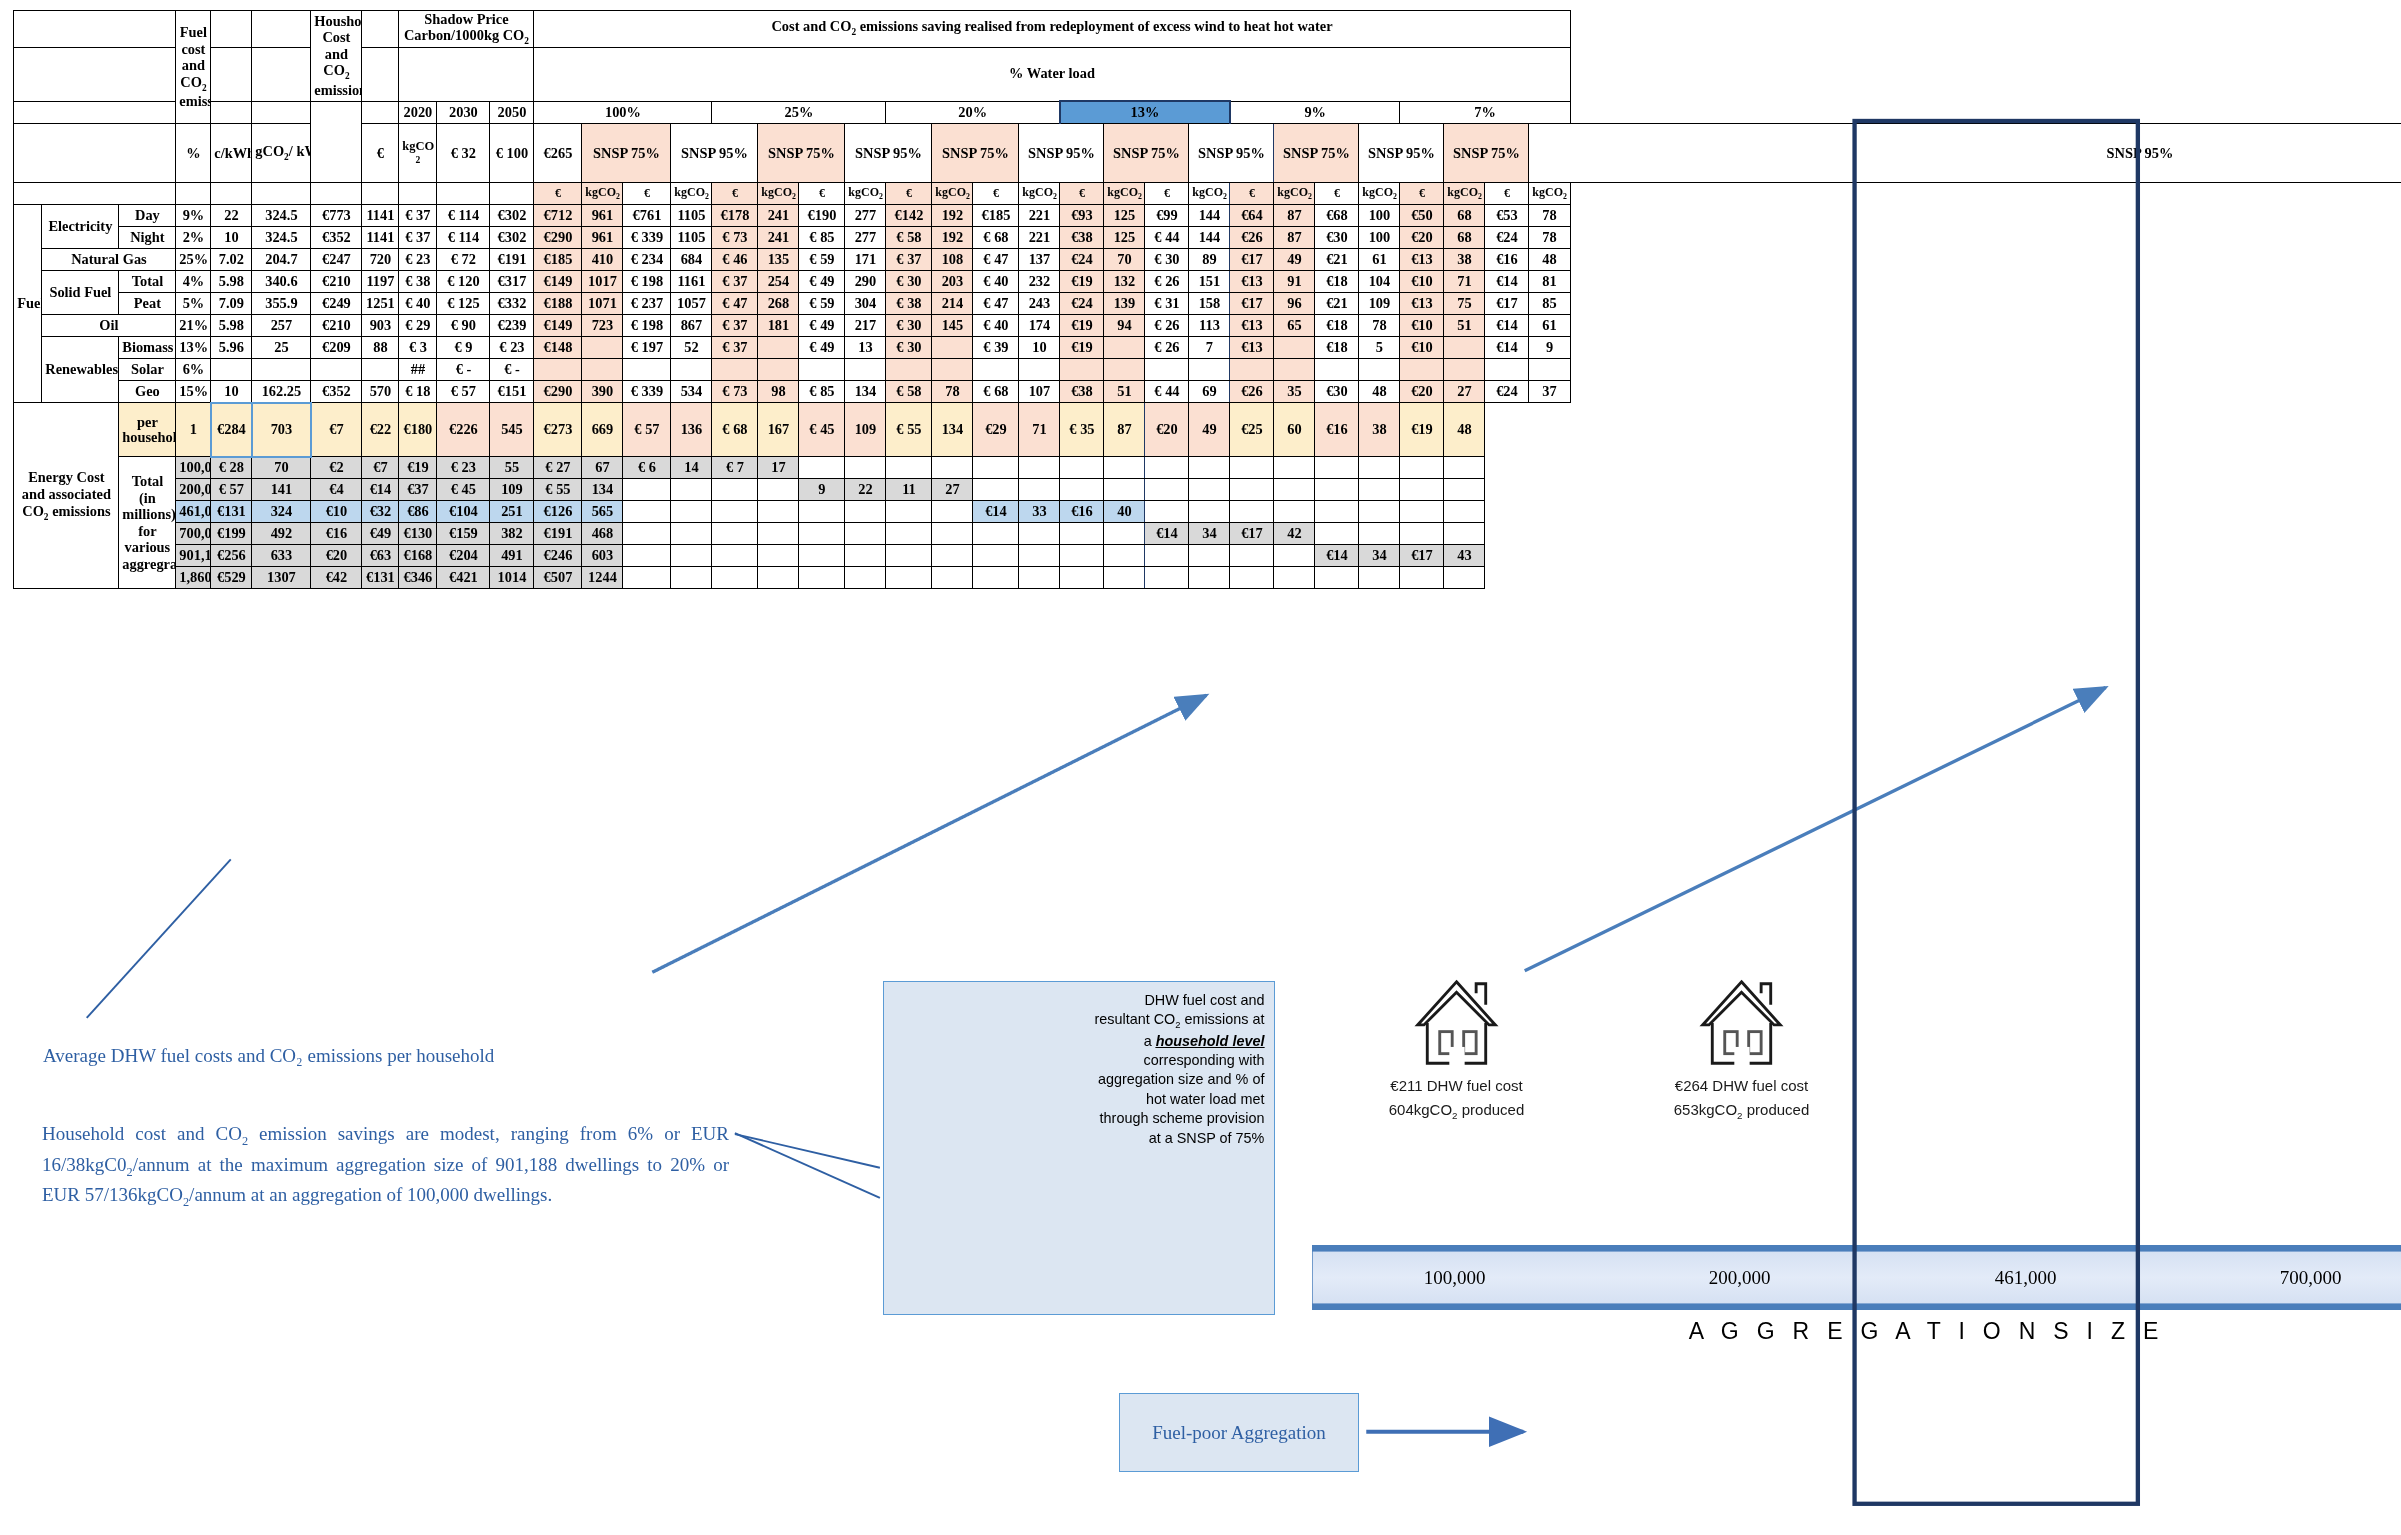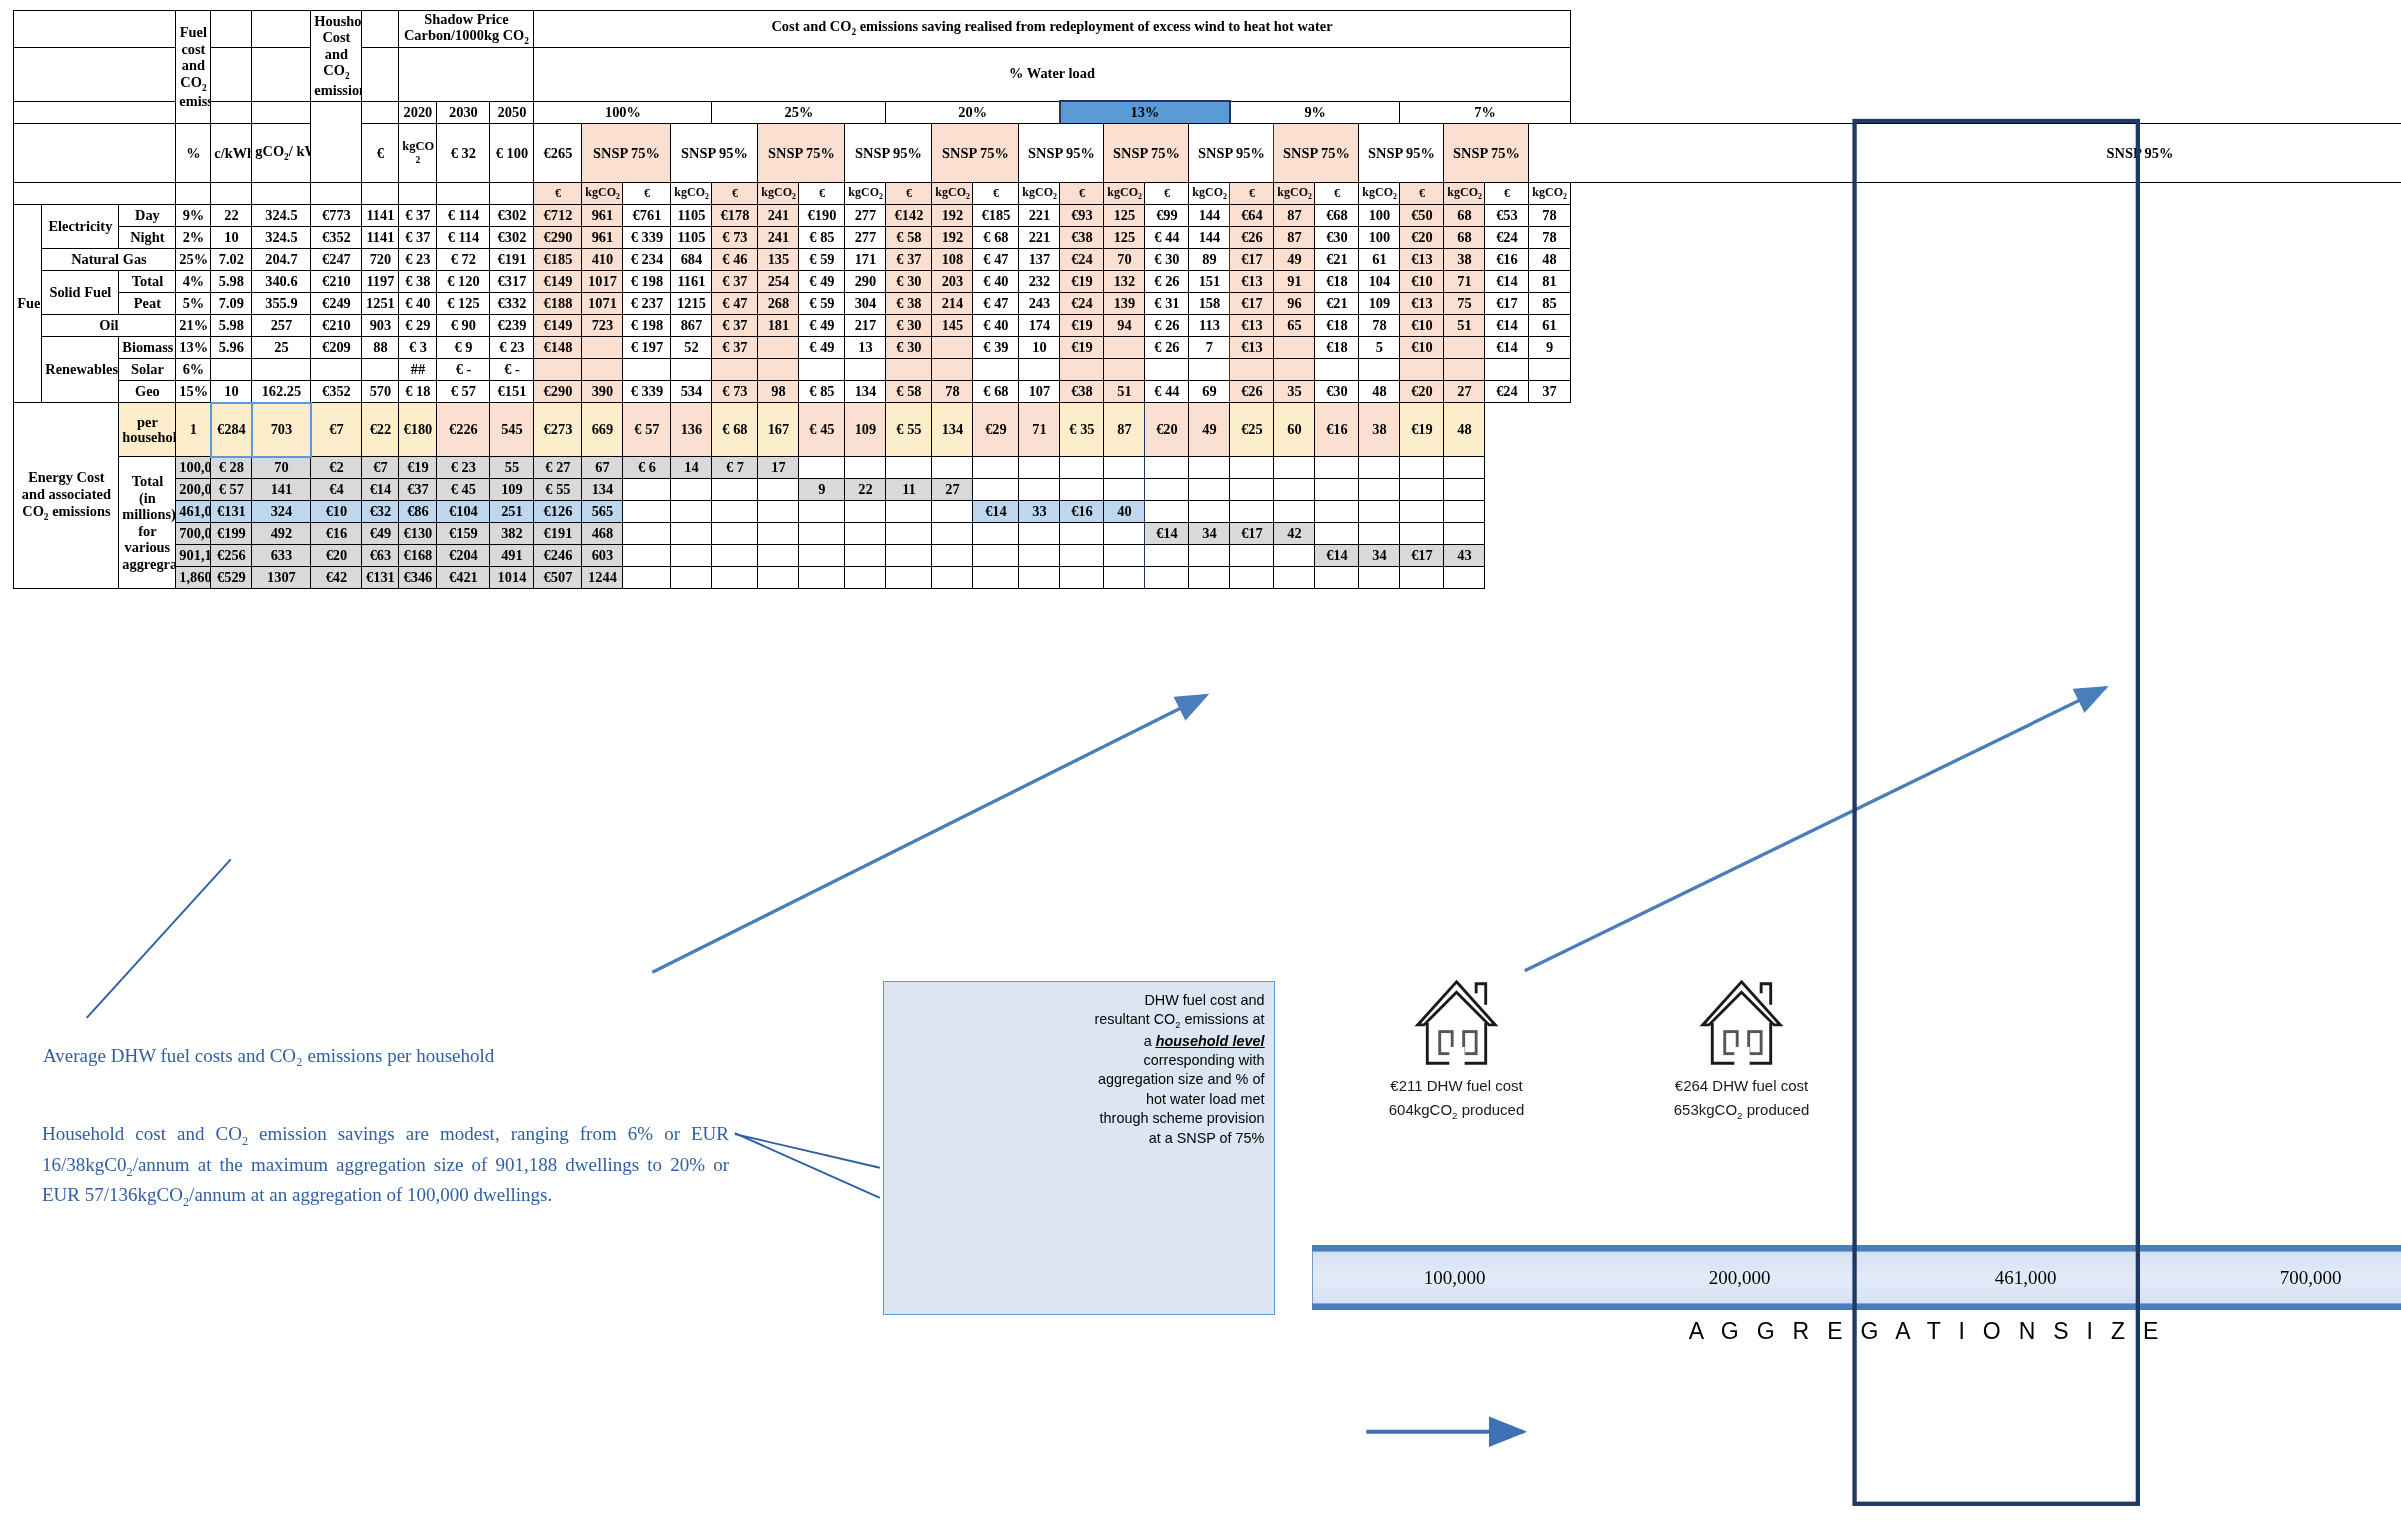--- a/index.html
+++ b/index.html
@@ -402,21 +402,21 @@
           <td class="white rgt">7.09</td>
           <td class="white">355.9</td>
           <td class="white">€249</td>
           <td class="white">1251</td>
           <td class="white">€ 40</td>
           <td class="white rgt">€   125</td>
           <td class="white">€332</td>
           <td class="pink thickl">€188</td>
           <td class="pink">1071</td>
           <td class="white">€ 237</td>
-          <td class="white">1215</td>
+          <td class="white">1057</td>
           <td class="pink thickl">€ 47</td>
           <td class="pink">268</td>
           <td class="white">€ 59</td>
           <td class="white">304</td>
           <td class="pink thickl">€ 38</td>
           <td class="pink">214</td>
           <td class="white">€ 47</td>
           <td class="white">243</td>
           <td class="pink hv">€24</td>
           <td class="pink">139</td>
@@ -866,20 +866,21 @@
   </div>
   <div id="aggticks">
       <div class="aggnum" style="left:1312px;top:1267px;width:285px">100,000</div>
       <div class="aggnum" style="left:1597px;top:1267px;width:285px">200,000</div>
       <div class="aggnum" style="left:1883px;top:1267px;width:285px">461,000</div>
       <div class="aggnum" style="left:2168px;top:1267px;width:285px">700,000</div>
     </div>
 
   <div class="aggcap" style="left:1350px;top:1318px;width:1153px;">A G G R E G A T I O N   S I Z E</div>
 
+  <div class="fuelpoor" style="left:1119px;top:1393px;width:240px;height:79px;">Fuel-poor Aggregation</div>
 
   <svg class="overlay" width="2782" height="1535" viewBox="0 0 5793 3197">
     <defs>
       <marker id="ah" markerWidth="12" markerHeight="12" refX="9" refY="4" orient="auto">
         <path d="M0,0 L10,4 L0,8 z" fill="#4a7ebb"></path>
       </marker>
       <marker id="ah2" markerWidth="12" markerHeight="12" refX="9" refY="4" orient="auto">
         <path d="M0,0 L10,4 L0,8 z" fill="#3f6fb5"></path>
       </marker>
     </defs>

